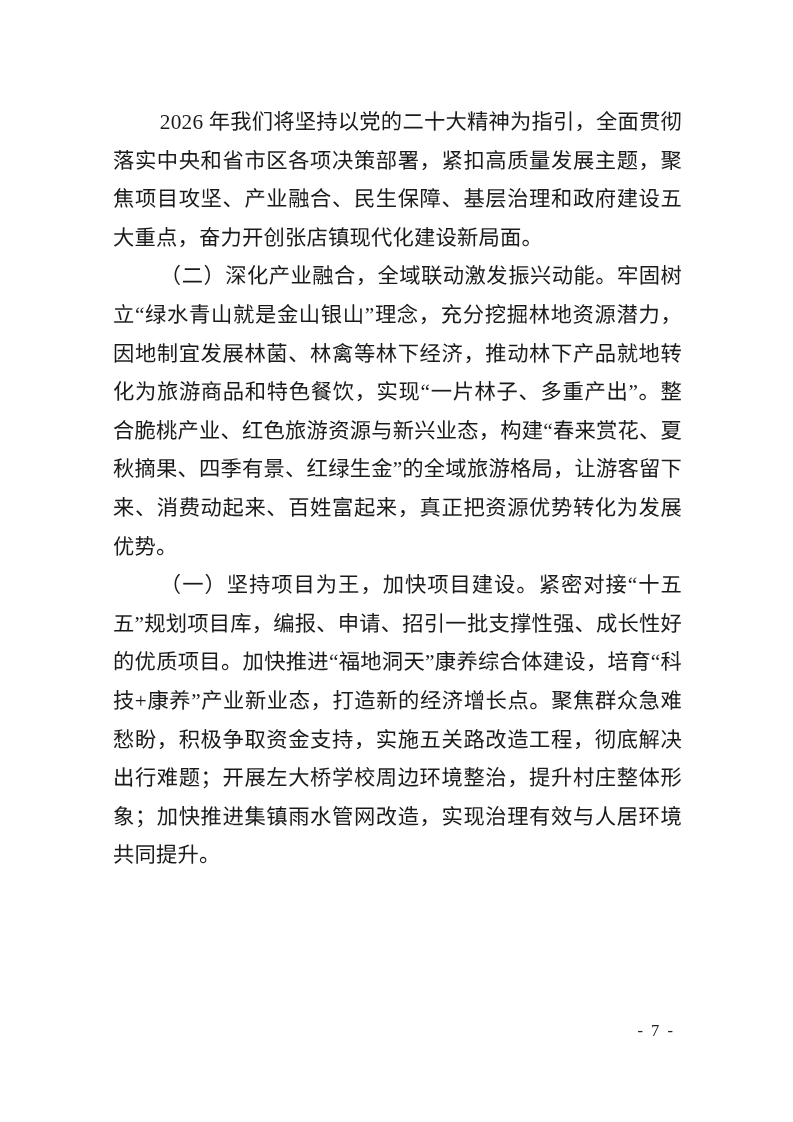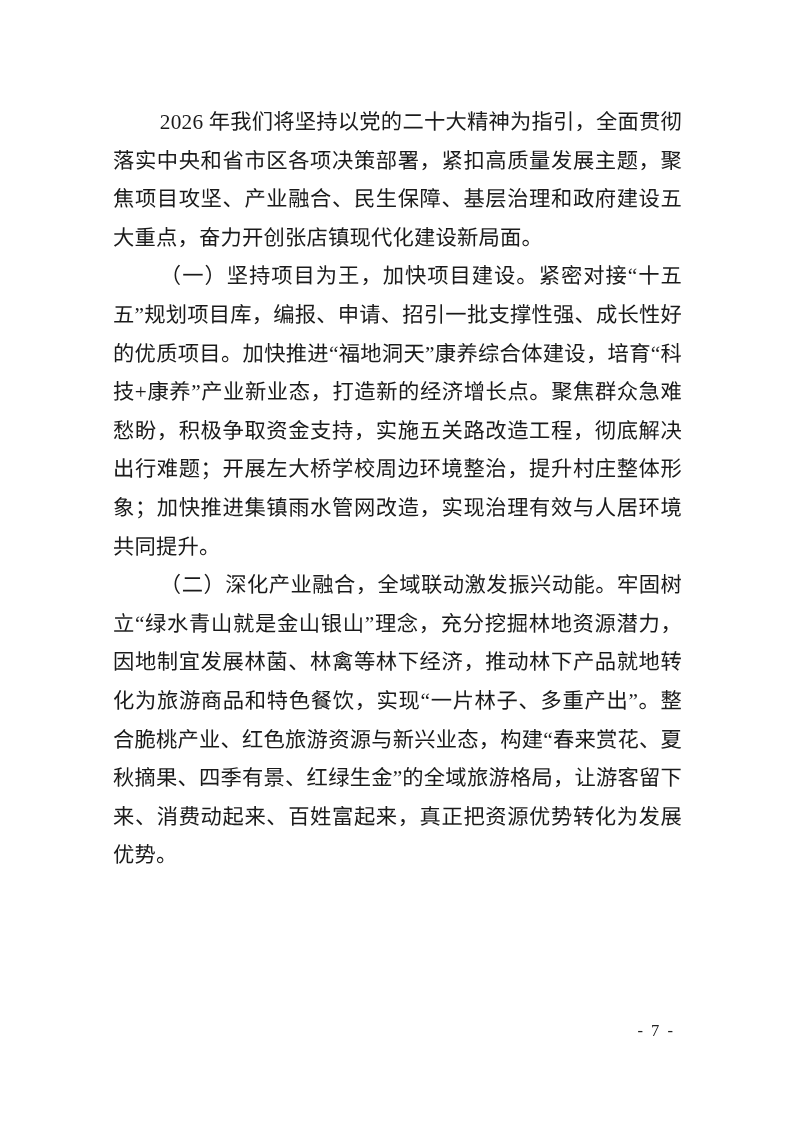--- a/index.html
+++ b/index.html
@@ -47,17 +47,17 @@
     color: #222222;
     font-family: "Liberation Serif", "DejaVu Serif", serif;
   }
 </style>
 </head>
 <body>
 
 <div class="page">
   <div class="body-text">
     <p>2026 年我们将坚持以党的二十大精神为指引，全面贯彻落实中央和省市区各项决策部署，紧扣高质量发展主题，聚焦项目攻坚、产业融合、民生保障、基层治理和政府建设五大重点，奋力开创张店镇现代化建设新局面。</p>
+    <p>（二）深化产业融合，全域联动激发振兴动能。牢固树立“绿水青山就是金山银山”理念，充分挖掘林地资源潜力，因地制宜发展林菌、林禽等林下经济，推动林下产品就地转化为旅游商品和特色餐饮，实现“一片林子、多重产出”。整合脆桃产业、红色旅游资源与新兴业态，构建“春来赏花、夏秋摘果、四季有景、红绿生金”的全域旅游格局，让游客留下来、消费动起来、百姓富起来，真正把资源优势转化为发展优势。</p>
     <p>（一）坚持项目为王，加快项目建设。紧密对接“十五五”规划项目库，编报、申请、招引一批支撑性强、成长性好的优质项目。加快推进“福地洞天”康养综合体建设，培育“科技+康养”产业新业态，打造新的经济增长点。聚焦群众急难愁盼，积极争取资金支持，实施五关路改造工程，彻底解决出行难题；开展左大桥学校周边环境整治，提升村庄整体形象；加快推进集镇雨水管网改造，实现治理有效与人居环境共同提升。</p>
-    <p>（二）深化产业融合，全域联动激发振兴动能。牢固树立“绿水青山就是金山银山”理念，充分挖掘林地资源潜力，因地制宜发展林菌、林禽等林下经济，推动林下产品就地转化为旅游商品和特色餐饮，实现“一片林子、多重产出”。整合脆桃产业、红色旅游资源与新兴业态，构建“春来赏花、夏秋摘果、四季有景、红绿生金”的全域旅游格局，让游客留下来、消费动起来、百姓富起来，真正把资源优势转化为发展优势。</p>
   </div>
   <div class="page-number">- 7 -</div>
 </div>
 
 </body></html>

